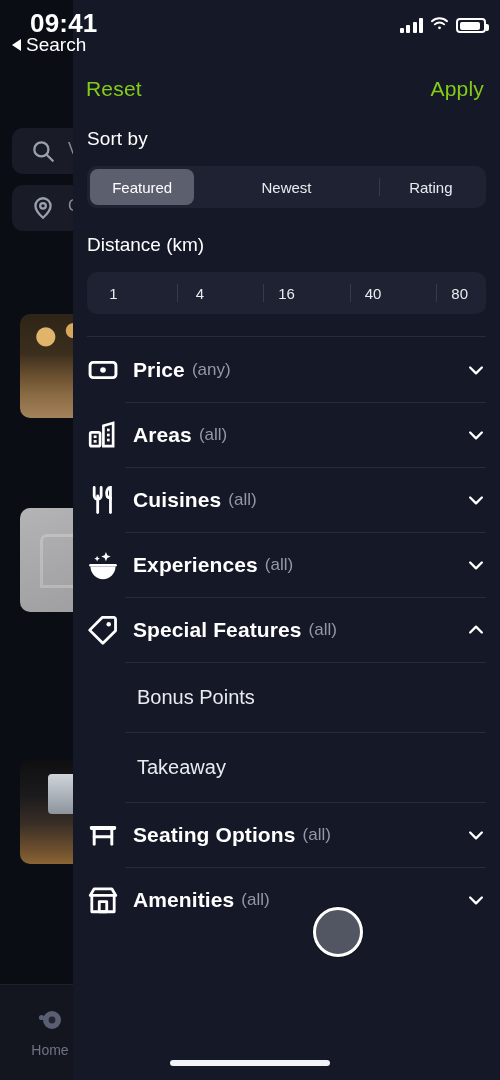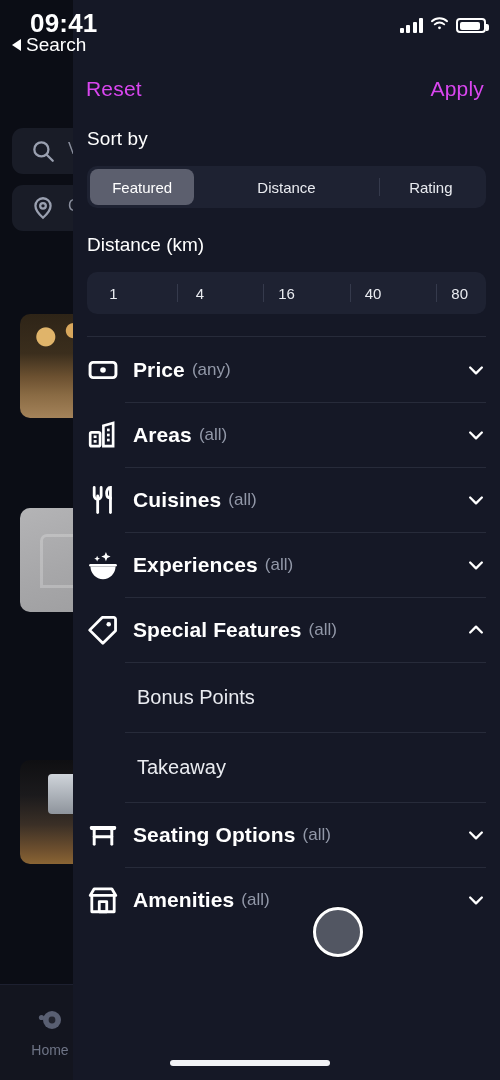--- a/index.html
+++ b/index.html
@@ -84,21 +84,21 @@
   
   .sheet {
     position:absolute; left:73px; top:0; width:427px; height:1080px;
     background:#151826; z-index:20; overflow:hidden;
   }
   .sheet-hdr {
     position:absolute; left:0; top:58px; width:427px; height:62px;
     display:flex; align-items:center; justify-content:space-between;
     padding:0 16px 0 13px;
   }
-  .hdr-btn { font-size:21px; color:#d946ef; background:none; border:none;
+  .hdr-btn { font-size:21px; color:#84cc16; background:none; border:none;
              font-family:inherit; cursor:pointer; letter-spacing:.2px; }
   .sheet-body { position:absolute; left:0; top:120px; width:427px; bottom:0; }
 
   .sec-label { font-size:19px; color:#ffffff; padding:8px 0 0 14px; letter-spacing:.1px; }
 
   .seg {
     margin:16px 14px 0 14px; height:42px; background:#1e2232; border-radius:10px;
     display:flex; align-items:flex-start; padding:3px; position:relative;gap:40px;
   }
   .seg-item {
@@ -203,21 +203,21 @@
       <button class="hdr-btn">Reset</button>
       <button class="hdr-btn">Apply</button>
     </div>
 
     <div class="sheet-body">
 
       <div class="sec-label">Sort by</div>
 
       <div class="seg">
         <button class="seg-item active">Featured</button>
-        <button class="seg-item">Distance</button>
+        <button class="seg-item">Newest</button>
         <button class="seg-item">Rating</button>
       </div>
 
       <div class="sec-label2">Distance (km)</div>
 
       <div class="seg">
         <button class="seg-item">1</button>
         <button class="seg-item">4</button>
         <button class="seg-item">16</button>
         <button class="seg-item">40</button>

